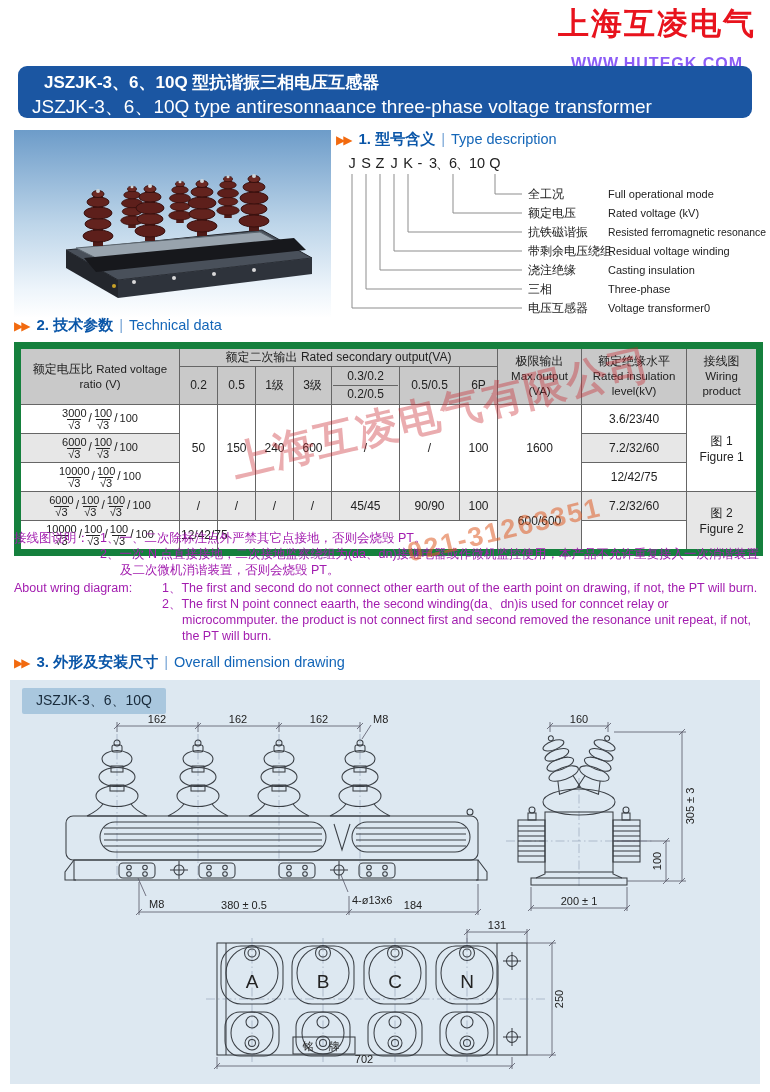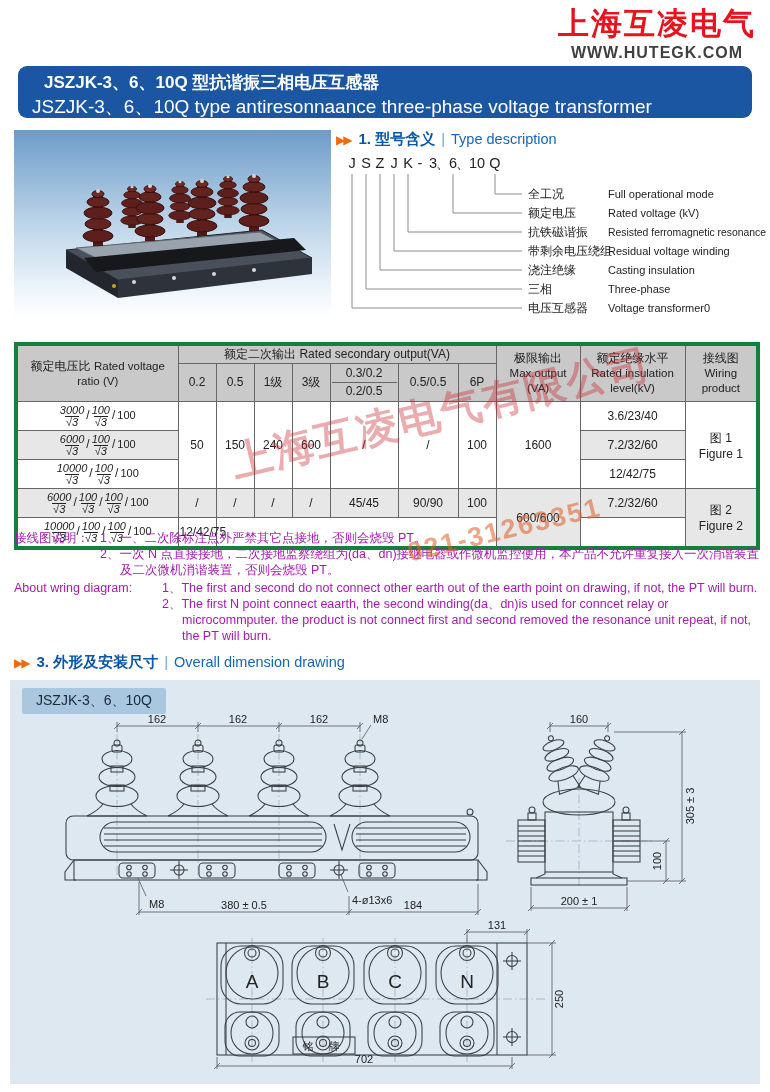--- a/index.html
+++ b/index.html
@@ -2,21 +2,21 @@
 <html><head>
 <meta charset="utf-8">
 <style>
   html,body{margin:0;padding:0;background:#fff;}
   .page{position:relative;width:770px;height:1092px;background:#fff;overflow:hidden;
         font-family:"Liberation Sans",sans-serif;color:#222;}
 
   
   .logo-block{position:absolute;top:8px;right:14px;text-align:center;}
   .logo-zh{font-size:31px;font-weight:bold;color:#e8131d;letter-spacing:2px;line-height:1.05;}
-  .logo-web{font-size:16px;font-weight:bold;color:#404040;letter-spacing:1px;margin-top:3px;}
+  .logo-web{font-size:16px;font-weight:bold;color:#8b5cf6;letter-spacing:1px;margin-top:14px;}
 
   
   .title-bar{position:absolute;left:18px;top:66px;width:706px;height:40px;background:#1b56a2;
              border-radius:9px;color:#fff;padding:6px 14px;}
   .t-zh{font-size:17px;font-weight:bold;line-height:1.35;margin-left:12px;}
   .t-en{font-size:19px;line-height:1.3;}
 
   
   .sec-header{position:absolute;white-space:nowrap;font-size:15px;}
   .arrows{color:#f26a0f;font-size:12px;letter-spacing:-2px;margin-right:8px;}
@@ -34,29 +34,29 @@
   .tree{position:absolute;left:0;top:24px;}
   .tree .mc{font-size:14.5px;fill:#222;}
   .tree .tl{font-size:12px;fill:#222;}
   .tree .te{font-size:11px;fill:#222;}
   .tree line,.tree path{stroke:#8d8d8d;stroke-width:1;fill:none;}
 
   
   .tech-table{position:absolute;left:14px;top:342px;border-collapse:collapse;table-layout:fixed;
               width:742px;text-align:center;font-size:12px;}
   .tech-table th,.tech-table td{border:1px solid #666;padding:1px 1px;}
-  .tech-table{border:4px solid #15803d;}
+  .tech-table{border:7px solid #15803d;}
   .tech-table thead th{background:#c9c9c9;font-weight:normal;font-size:12px;line-height:1.25;}
   .tech-table thead .en{font-size:11.5px;}
   .split-top{border-bottom:1px solid #666;padding:1px 0;}
   .split-bot{padding:1px 0;}
   .tech-table tbody td{height:26px;background:#fff;}
   .tech-table tbody tr.alt td{background:#e7e7e7;}
   .frac{display:inline-flex;flex-direction:column;align-items:center;line-height:1;font-size:11px;
-        vertical-align:middle;font-style:italic;}
+        vertical-align:middle;}
   .frac .d{border-top:1px solid #222;padding:0 1px;}
   .fsep{margin:0 2px;font-size:12px;}
   .ratio-cell{white-space:nowrap;font-size:11px;}
 
   
   .notes{position:absolute;left:14px;top:531px;width:746px;font-size:12.5px;line-height:1.26;color:#a21caf;}
   .note-row{display:flex;}
   .note-label-zh{flex:0 0 86px;}
   .note-label-en{flex:0 0 148px;}
   .note-items{flex:1;}
@@ -186,20 +186,24 @@
         <text class="tl" x="192" y="120">浇注绝缘</text>
         <text class="te" x="272" y="120">Casting insulation</text>
         <text class="tl" x="192" y="139">三相</text>
         <text class="te" x="272" y="139">Three-phase</text>
         <text class="tl" x="192" y="158">电压互感器</text>
         <text class="te" x="272" y="158">Voltage transformer0</text>
       </g>
     </svg>
   </div>
 
+  <div class="sec-header" style="left:14px;top:316px;">
+    <span class="arrows">▶▶</span><span class="sec-no">2.</span>
+    <span class="sec-zh">技术参数</span><span class="sec-sep">|</span><span class="sec-en">Technical data</span>
+  </div>
 
   <table class="tech-table">
     <colgroup>
       <col style="width:162px">
         <col style="width:38px">
         <col style="width:38px">
         <col style="width:38px">
       <col style="width:38px">
         <col style="width:68px">
         <col style="width:60px">

